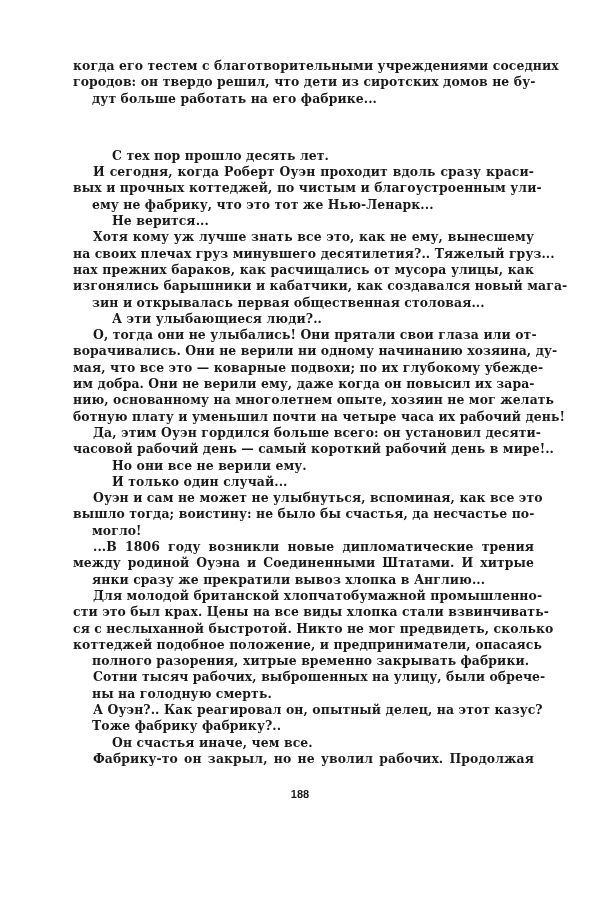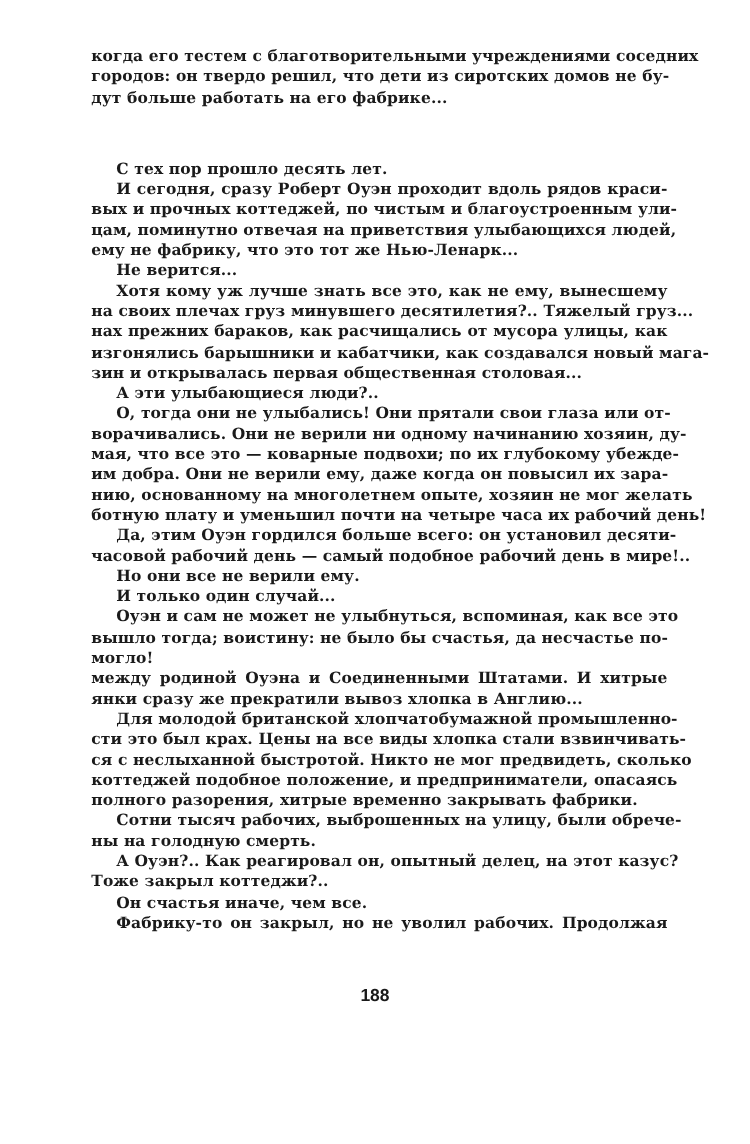--- a/index.html
+++ b/index.html
@@ -11,100 +11,101 @@
       width: 600px;
       height: 915px;
       position: relative;
       overflow: hidden;
       font-family: "DejaVu Serif", "Liberation Serif", serif;
       color: #1a1a1a;
     }
     .page {
       position: absolute;
       left: 73px;
-      top: 37px;
+      top: 58px;
       width: 461px;
     }
     .line {
       display: block;
       height: 16.3px;
       line-height: 16.3px;
       font-size: 12.4px;
       font-weight: bold;
       white-space: nowrap;
       text-align: justify;
       text-align-last: justify;
       letter-spacing: 0.1px;
     }
     .line.indent {
       padding-left: 20px;
     }
     .line.last {
       text-align-last: left;
+      margin-left: 19px;
     }
     .gap {
       height: 41px;
     }
     .page-number {
       position: absolute;
       left: 0;
       width: 600px;
       top: 788px;
       text-align: center;
       font-family: "Liberation Sans", sans-serif;
       font-weight: bold;
-      font-size: 14px;
+      font-size: 11px;
       color: #1a1a1a;
     }
   </style>
 </head>
 <body>
 
 <div class="page">
   <div>
     <span class="line">когда его тестем с благотворительными учреждениями соседних</span>
     <span class="line">городов: он твердо решил, что дети из сиротских домов не бу-</span>
     <span class="line last">дут больше работать на его фабрике...</span>
   </div>
   <div class="gap"></div>
   <div id="main-lines">
       <span class="line indent last">С тех пор прошло десять лет.</span>
-      <span class="line indent">И сегодня, сразу Роберт Оуэн проходит вдоль рядов краси-</span>
+      <span class="line indent">И сегодня, когда Роберт Оуэн проходит вдоль сразу краси-</span>
       <span class="line">вых и прочных коттеджей, по чистым и благоустроенным ули-</span>
-      <span class="line">цам, поминутно отвечая на приветствия улыбающихся людей,</span>
       <span class="line last">ему не фабрику, что это тот же Нью-Ленарк...</span>
       <span class="line indent last">Не верится...</span>
       <span class="line indent">Хотя кому уж лучше знать все это, как не ему, вынесшему</span>
       <span class="line">на своих плечах груз минувшего десятилетия?.. Тяжелый груз...</span>
       <span class="line">нах прежних бараков, как расчищались от мусора улицы, как</span>
       <span class="line">изгонялись барышники и кабатчики, как создавался новый мага-</span>
       <span class="line last">зин и открывалась первая общественная столовая...</span>
       <span class="line indent last">А эти улыбающиеся люди?..</span>
       <span class="line indent">О, тогда они не улыбались! Они прятали свои глаза или от-</span>
-      <span class="line">ворачивались. Они не верили ни одному начинанию хозяин, ду-</span>
+      <span class="line">ворачивались. Они не верили ни одному начинанию хозяина, ду-</span>
       <span class="line">мая, что все это — коварные подвохи; по их глубокому убежде-</span>
       <span class="line">им добра. Они не верили ему, даже когда он повысил их зара-</span>
       <span class="line">нию, основанному на многолетнем опыте, хозяин не мог желать</span>
       <span class="line">ботную плату и уменьшил почти на четыре часа их рабочий день!</span>
       <span class="line indent">Да, этим Оуэн гордился больше всего: он установил десяти-</span>
-      <span class="line">часовой рабочий день — самый подобное рабочий день в мире!..</span>
+      <span class="line">часовой рабочий день — самый короткий рабочий день в мире!..</span>
       <span class="line indent last">Но они все не верили ему.</span>
       <span class="line indent last">И только один случай...</span>
       <span class="line indent">Оуэн и сам не может не улыбнуться, вспоминая, как все это</span>
       <span class="line">вышло тогда; воистину: не было бы счастья, да несчастье по-</span>
       <span class="line last">могло!</span>
+      <span class="line indent">...В 1806 году возникли новые дипломатические трения</span>
       <span class="line">между родиной Оуэна и Соединенными Штатами. И хитрые</span>
       <span class="line last">янки сразу же прекратили вывоз хлопка в Англию...</span>
       <span class="line indent">Для молодой британской хлопчатобумажной промышленно-</span>
       <span class="line">сти это был крах. Цены на все виды хлопка стали взвинчивать-</span>
       <span class="line">ся с неслыханной быстротой. Никто не мог предвидеть, сколько</span>
       <span class="line">коттеджей подобное положение, и предприниматели, опасаясь</span>
       <span class="line last">полного разорения, хитрые временно закрывать фабрики.</span>
       <span class="line indent">Сотни тысяч рабочих, выброшенных на улицу, были обрече-</span>
       <span class="line last">ны на голодную смерть.</span>
       <span class="line indent">А Оуэн?.. Как реагировал он, опытный делец, на этот казус?</span>
-      <span class="line last">Тоже закрыл коттеджи?..</span>
+      <span class="line last">Тоже фабрику фабрику?..</span>
       <span class="line indent last">Он счастья иначе, чем все.</span>
       <span class="line indent">Фабрику-то он закрыл, но не уволил рабочих. Продолжая</span>
     </div>
 </div>
 
 <div class="page-number">188</div>
 
 </body></html>

